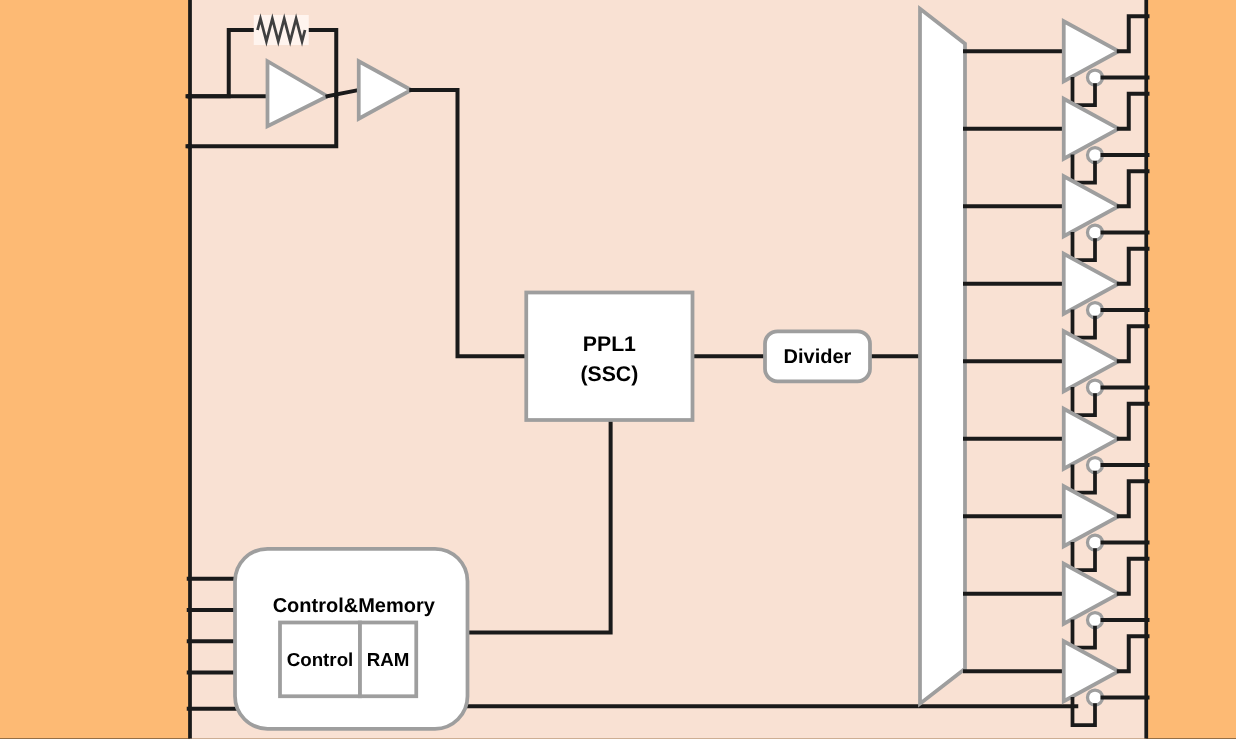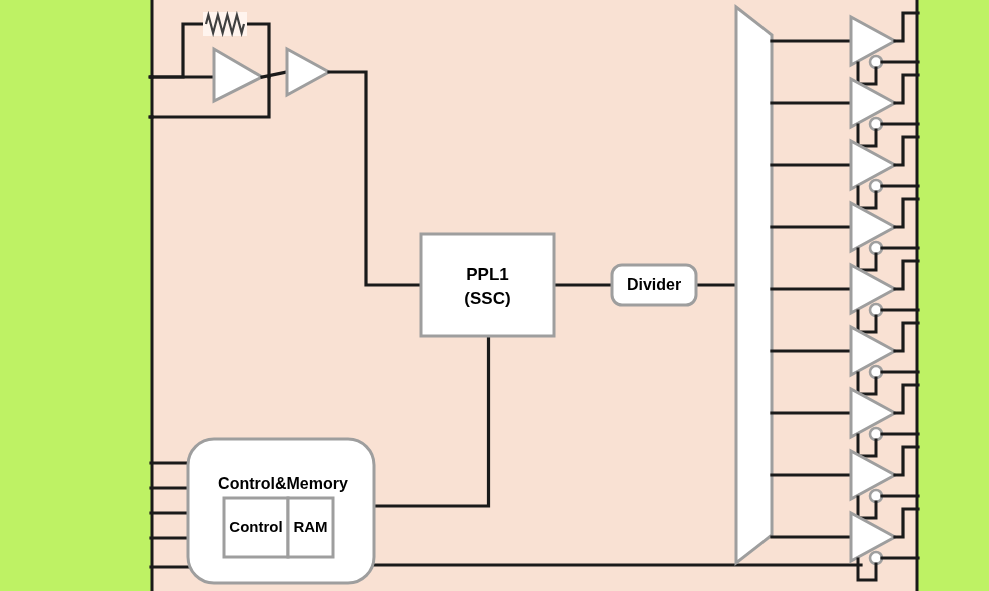--- a/index.html
+++ b/index.html
@@ -10,21 +10,21 @@
   body {
     width: 989px;
     height: 591px;
     overflow: hidden;
     font-family: "Liberation Sans", sans-serif;
   }
   #stage {
     position: relative;
     width: 989px;
     height: 591px;
-    background: #bef264;
+    background: #fdba74;
   }
   #stage svg {
     position: absolute;
     top: 0;
     left: 0;
   }
   .blk-label {
     font-family: "Liberation Sans", sans-serif;
     font-weight: bold;
     fill: #000000;

